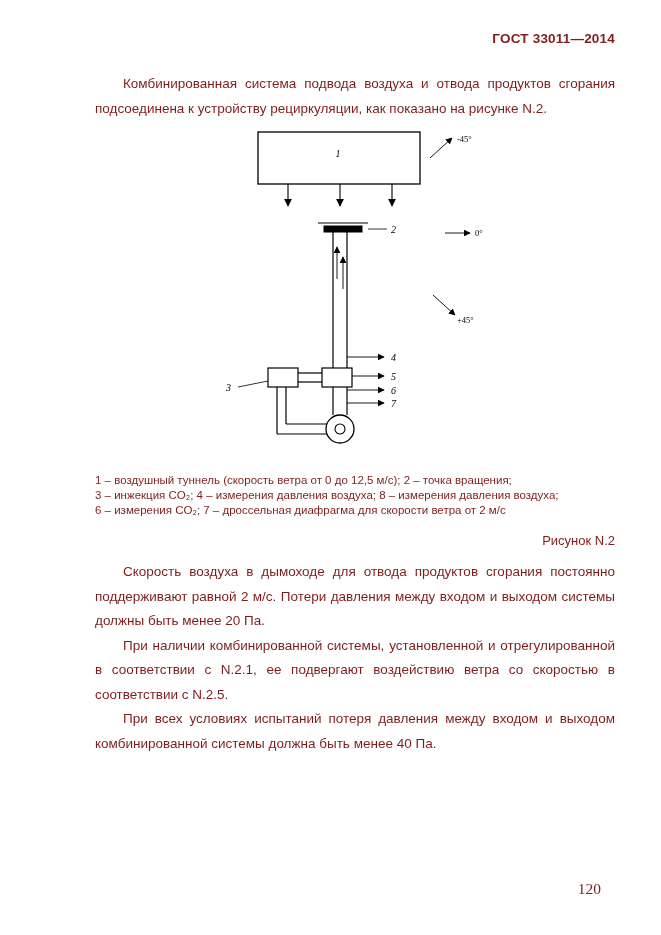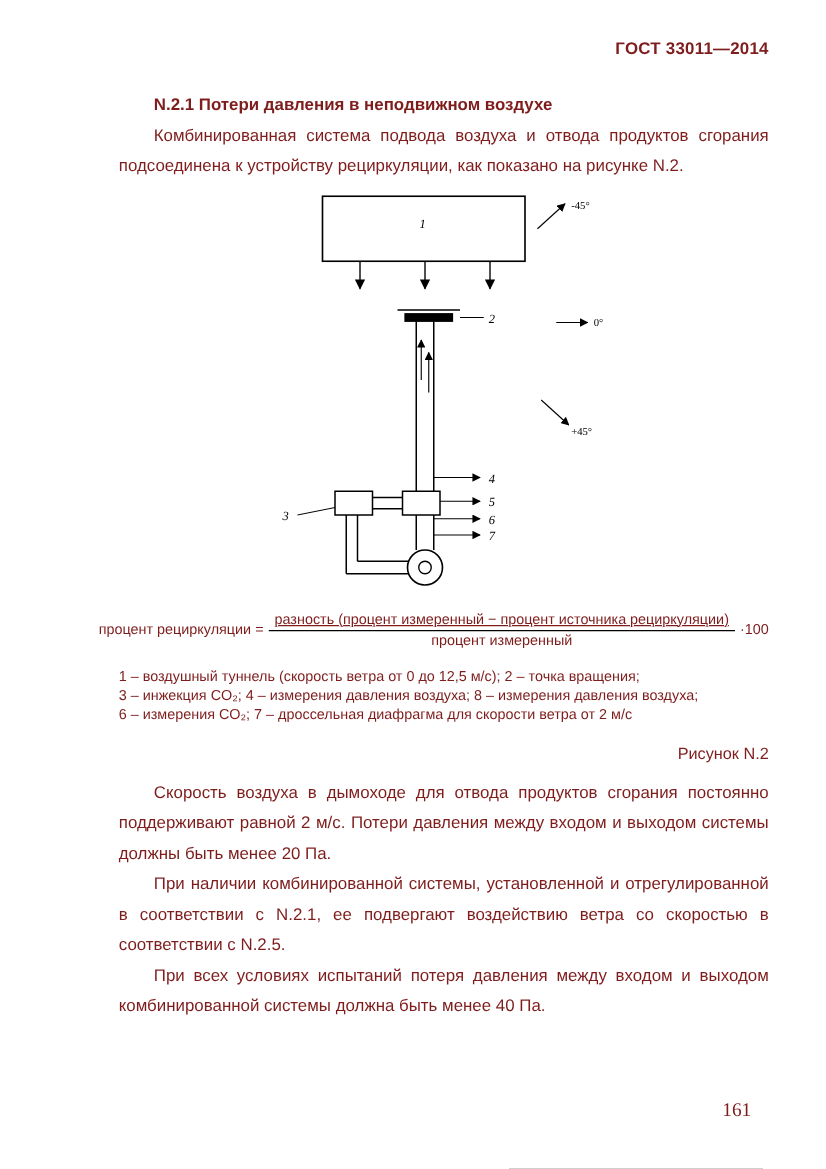--- a/index.html
+++ b/index.html
@@ -58,21 +58,20 @@
 </style>
 </head>
 <body>
 
 <div class="page">
 
   <div class="doc-header">ГОСТ 33011—2014</div>
 
   <div class="content">
 
-    <div class="head">N.2.1 Потери давления в неподвижном воздухе</div>
     <p class="body">Комбинированная система подвода воздуха и отвода продуктов сгорания подсоединена к устройству рециркуляции, как показано на рисунке N.2.</p>
 
     <div class="figure">
       <svg class="fig-svg" width="300" height="330" viewBox="0 0 300 330">
         <defs>
           <marker id="arw" viewBox="0 0 10 10" refX="9" refY="5" markerWidth="7.5" markerHeight="7.5" orient="auto-start-reverse">
             <path d="M0,0 L10,5 L0,10 z" fill="#000"></path>
           </marker>
         </defs>
 
@@ -130,39 +129,31 @@
           <line x1="137" y1="276" x2="174" y2="276" stroke-width="0.9" marker-end="url(#arw)"></line>
           <text class="fig-num" x="181" y="280">7</text>
         </g>
 
         <g>
           <circle cx="130" cy="302" r="14" fill="#fff" stroke-width="1.3"></circle>
           <circle cx="130" cy="302" r="5" fill="none" stroke-width="1.1"></circle>
         </g>
       </svg>
 
-      <div class="formula">
-        <span>процент рециркуляции =</span>
-        <span class="fraction">
-          <span class="num">разность (процент измеренный − процент источника рециркуляции)</span>
-          <span class="den">процент измеренный</span>
-        </span>
-        <span>·100</span>
-      </div>
 
       <div class="legend">
         <span class="ln">1 – воздушный туннель (скорость ветра от 0 до 12,5 м/с); 2 – точка вращения;</span>
         <span class="ln">3 – инжекция CO₂; 4 – измерения давления воздуха; 8 – измерения давления воздуха;</span>
         <span class="ln">6 – измерения CO₂; 7 – дроссельная диафрагма для скорости ветра от 2 м/с</span>
       </div>
 
       <div class="fig-caption">Рисунок N.2</div>
     </div>
 
     <p class="body after-fig">Скорость воздуха в дымоходе для отвода продуктов сгорания постоянно поддерживают равной 2 м/с. Потери давления между входом и выходом системы должны быть менее 20 Па.</p>
     <p class="body">При наличии комбинированной системы, установленной и отрегулированной в соответствии с N.2.1, ее подвергают воздействию ветра со скоростью в соответствии с N.2.5.</p>
     <p class="body">При всех условиях испытаний потеря давления между входом и выходом комбинированной системы должна быть менее 40 Па.</p>
 
   </div>
 
-  <div class="page-number">161</div>
+  <div class="page-number">120</div>
 
 </div>
 
 </body></html>

